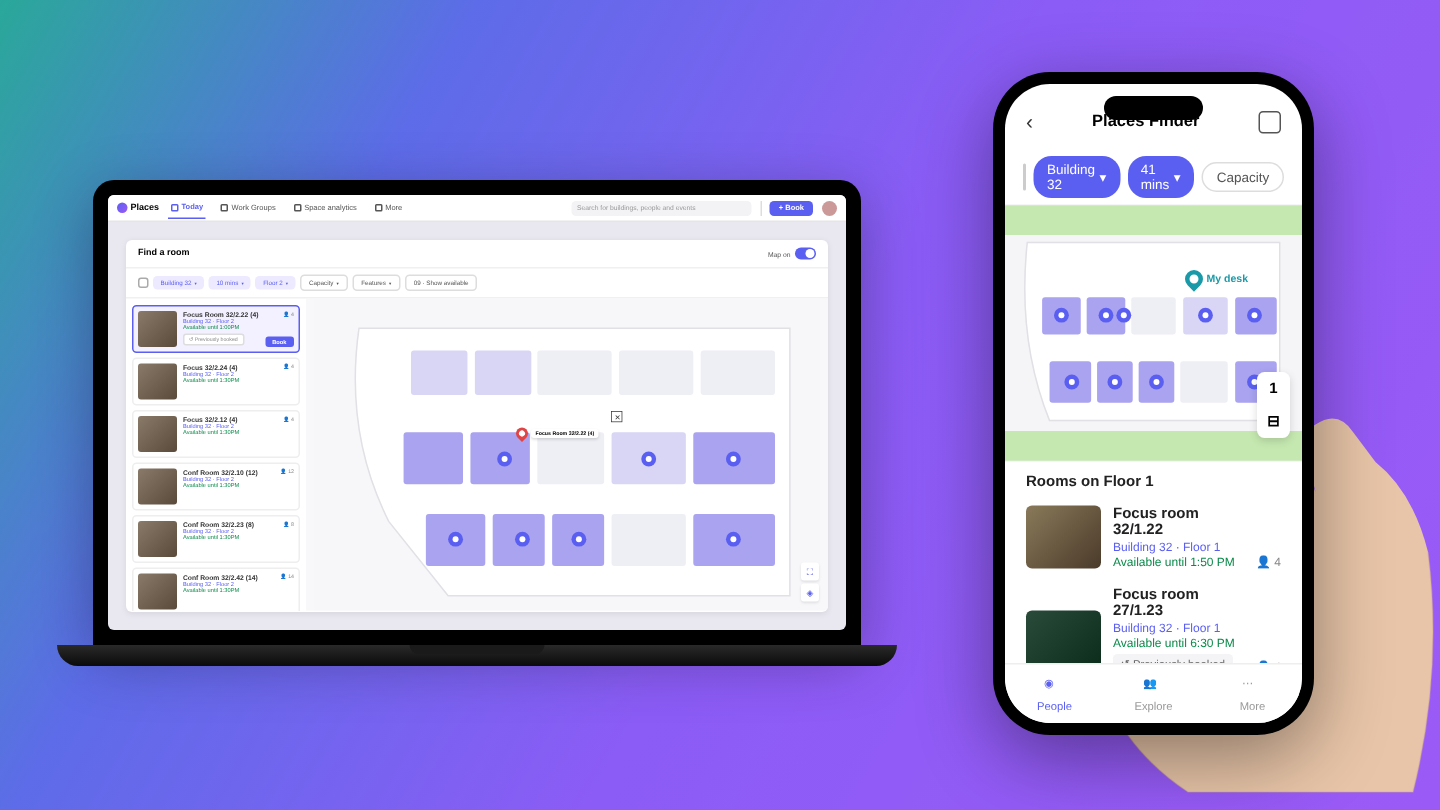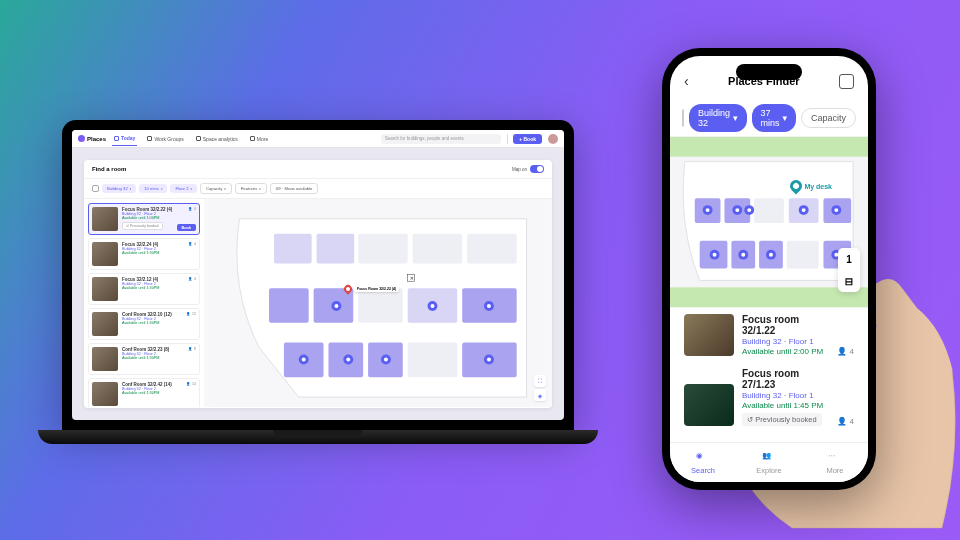--- a/index.html
+++ b/index.html
@@ -284,21 +284,21 @@
         <div class="p-title">Places Finder</div>
         <div class="p-act"></div>
       </div>
       <div class="p-filters">
         <div class="p-fil-icon"></div>
         <div class="p-pill">
             <span>Building 32</span>
             <span>▾</span>
           </div>
         <div class="p-pill">
-            <span>37 mins</span>
+            <span>41 mins</span>
             <span>▾</span>
           </div>
         <div class="p-pill out">
             <span>Capacity</span>
           </div>
       </div>
       <div class="p-map">
         <svg viewBox="0 0 200 172">
           <rect width="200" height="172" fill="#f5f5f7"></rect>
           <rect x="0" y="0" width="200" height="20" fill="#c5e8b0"></rect>
@@ -339,40 +339,41 @@
         </svg>
         <div class="mydesk" style="right:36px;top:44px">
           <div class="desk-pin"></div>
           <span>My desk</span>
         </div>
         <div class="p-floor-sel">
           <div class="p-floor-btn">1</div>
           <div class="p-floor-btn">⊟</div>
         </div>
       </div>
+      <div class="p-section">Rooms on Floor 1</div>
       <div class="p-rooms" id="p-rooms">
           <div class="p-room">
             <div class="p-room-img"></div>
             <div class="p-room-info">
               <div class="p-room-name">Focus room 32/1.22</div>
               <div class="p-room-loc">Building 32 · Floor 1</div>
-              <div class="p-room-avail">Available until 2:00 PM</div>
+              <div class="p-room-avail">Available until 1:50 PM</div>
             </div>
             <div class="p-cap">👤 4</div>
           </div>
           <div class="p-room">
             <div class="p-room-img dark"></div>
-            <div class="p-room-info"><div class="p-room-name">Focus room 27/1.23</div><div class="p-room-loc">Building 32 · Floor 1</div><div class="p-room-avail">Available until 1:45 PM</div><div class="p-prev-tag">↺ Previously booked</div></div>
+            <div class="p-room-info"><div class="p-room-name">Focus room 27/1.23</div><div class="p-room-loc">Building 32 · Floor 1</div><div class="p-room-avail">Available until 6:30 PM</div><div class="p-prev-tag">↺ Previously booked</div></div>
             <div class="p-cap">👤 4</div>
           </div>
         </div>
       <div class="p-tabbar" id="p-tabs">
           <div class="p-tab act">
             <div class="p-tab-icon">◉</div>
-            <span>Search</span>
+            <span>People</span>
           </div>
           <div class="p-tab">
             <div class="p-tab-icon">👥</div>
             <span>Explore</span>
           </div>
           <div class="p-tab">
             <div class="p-tab-icon">⋯</div>
             <span>More</span>
           </div>
         </div>

